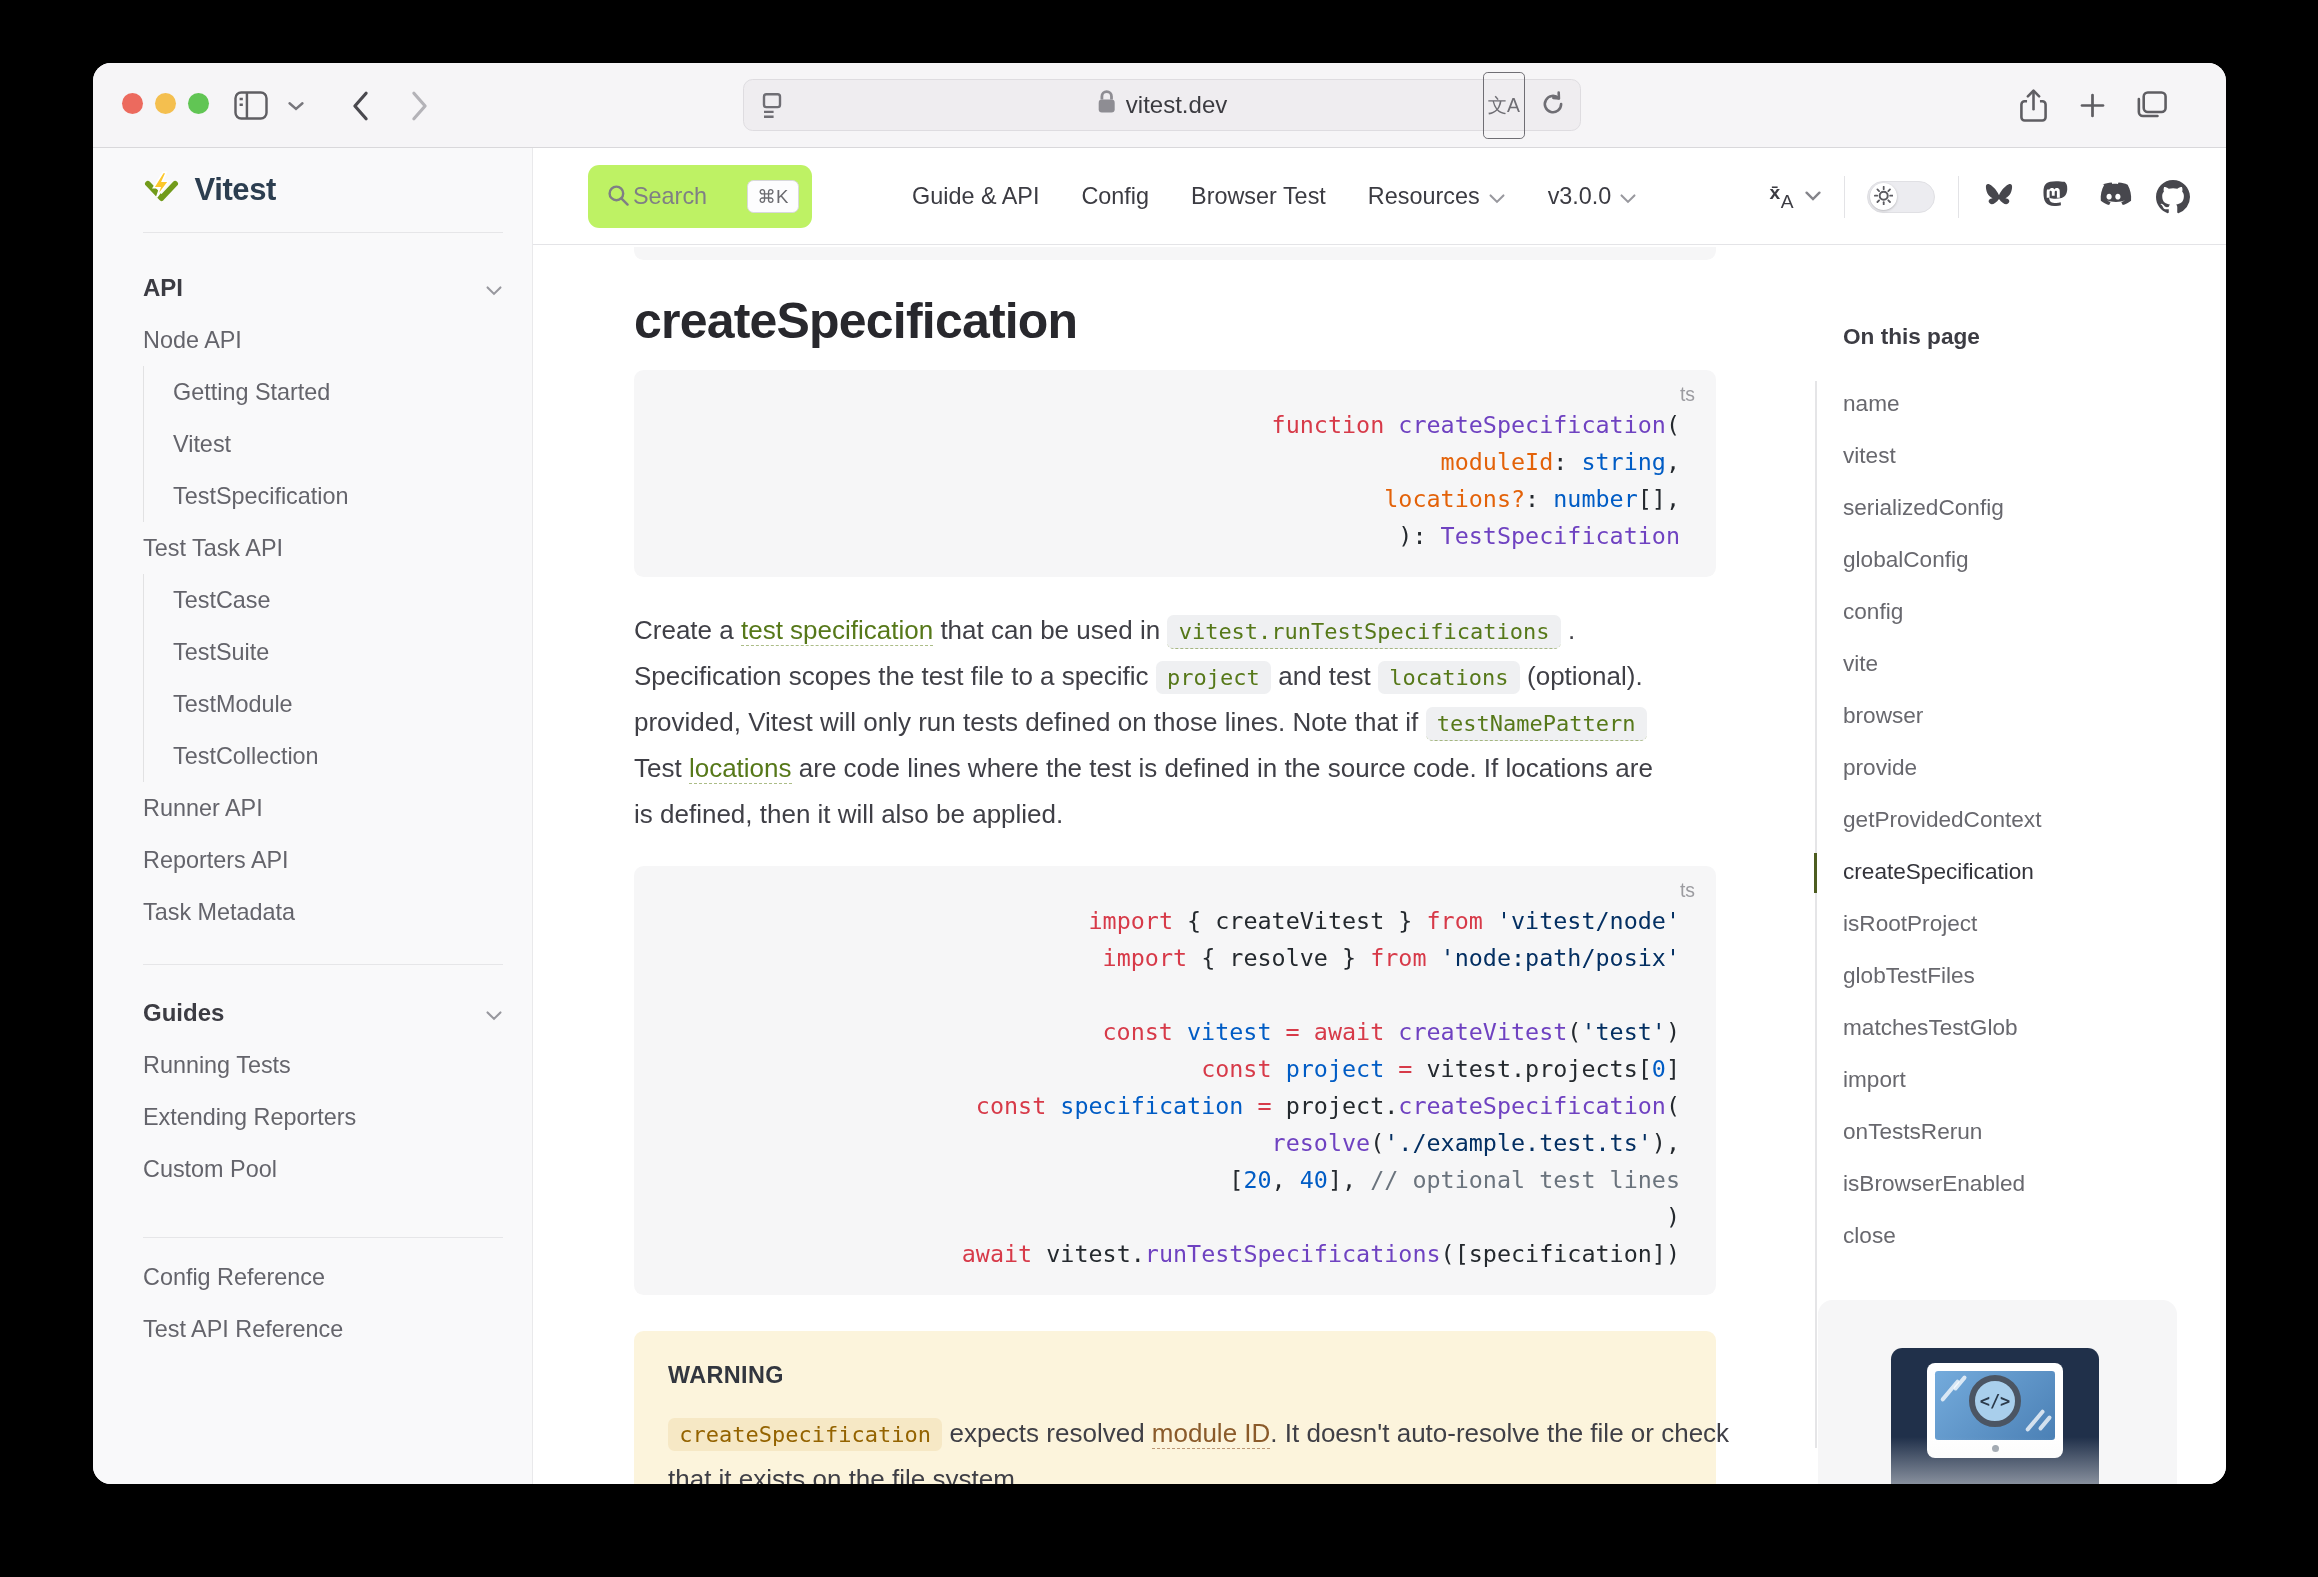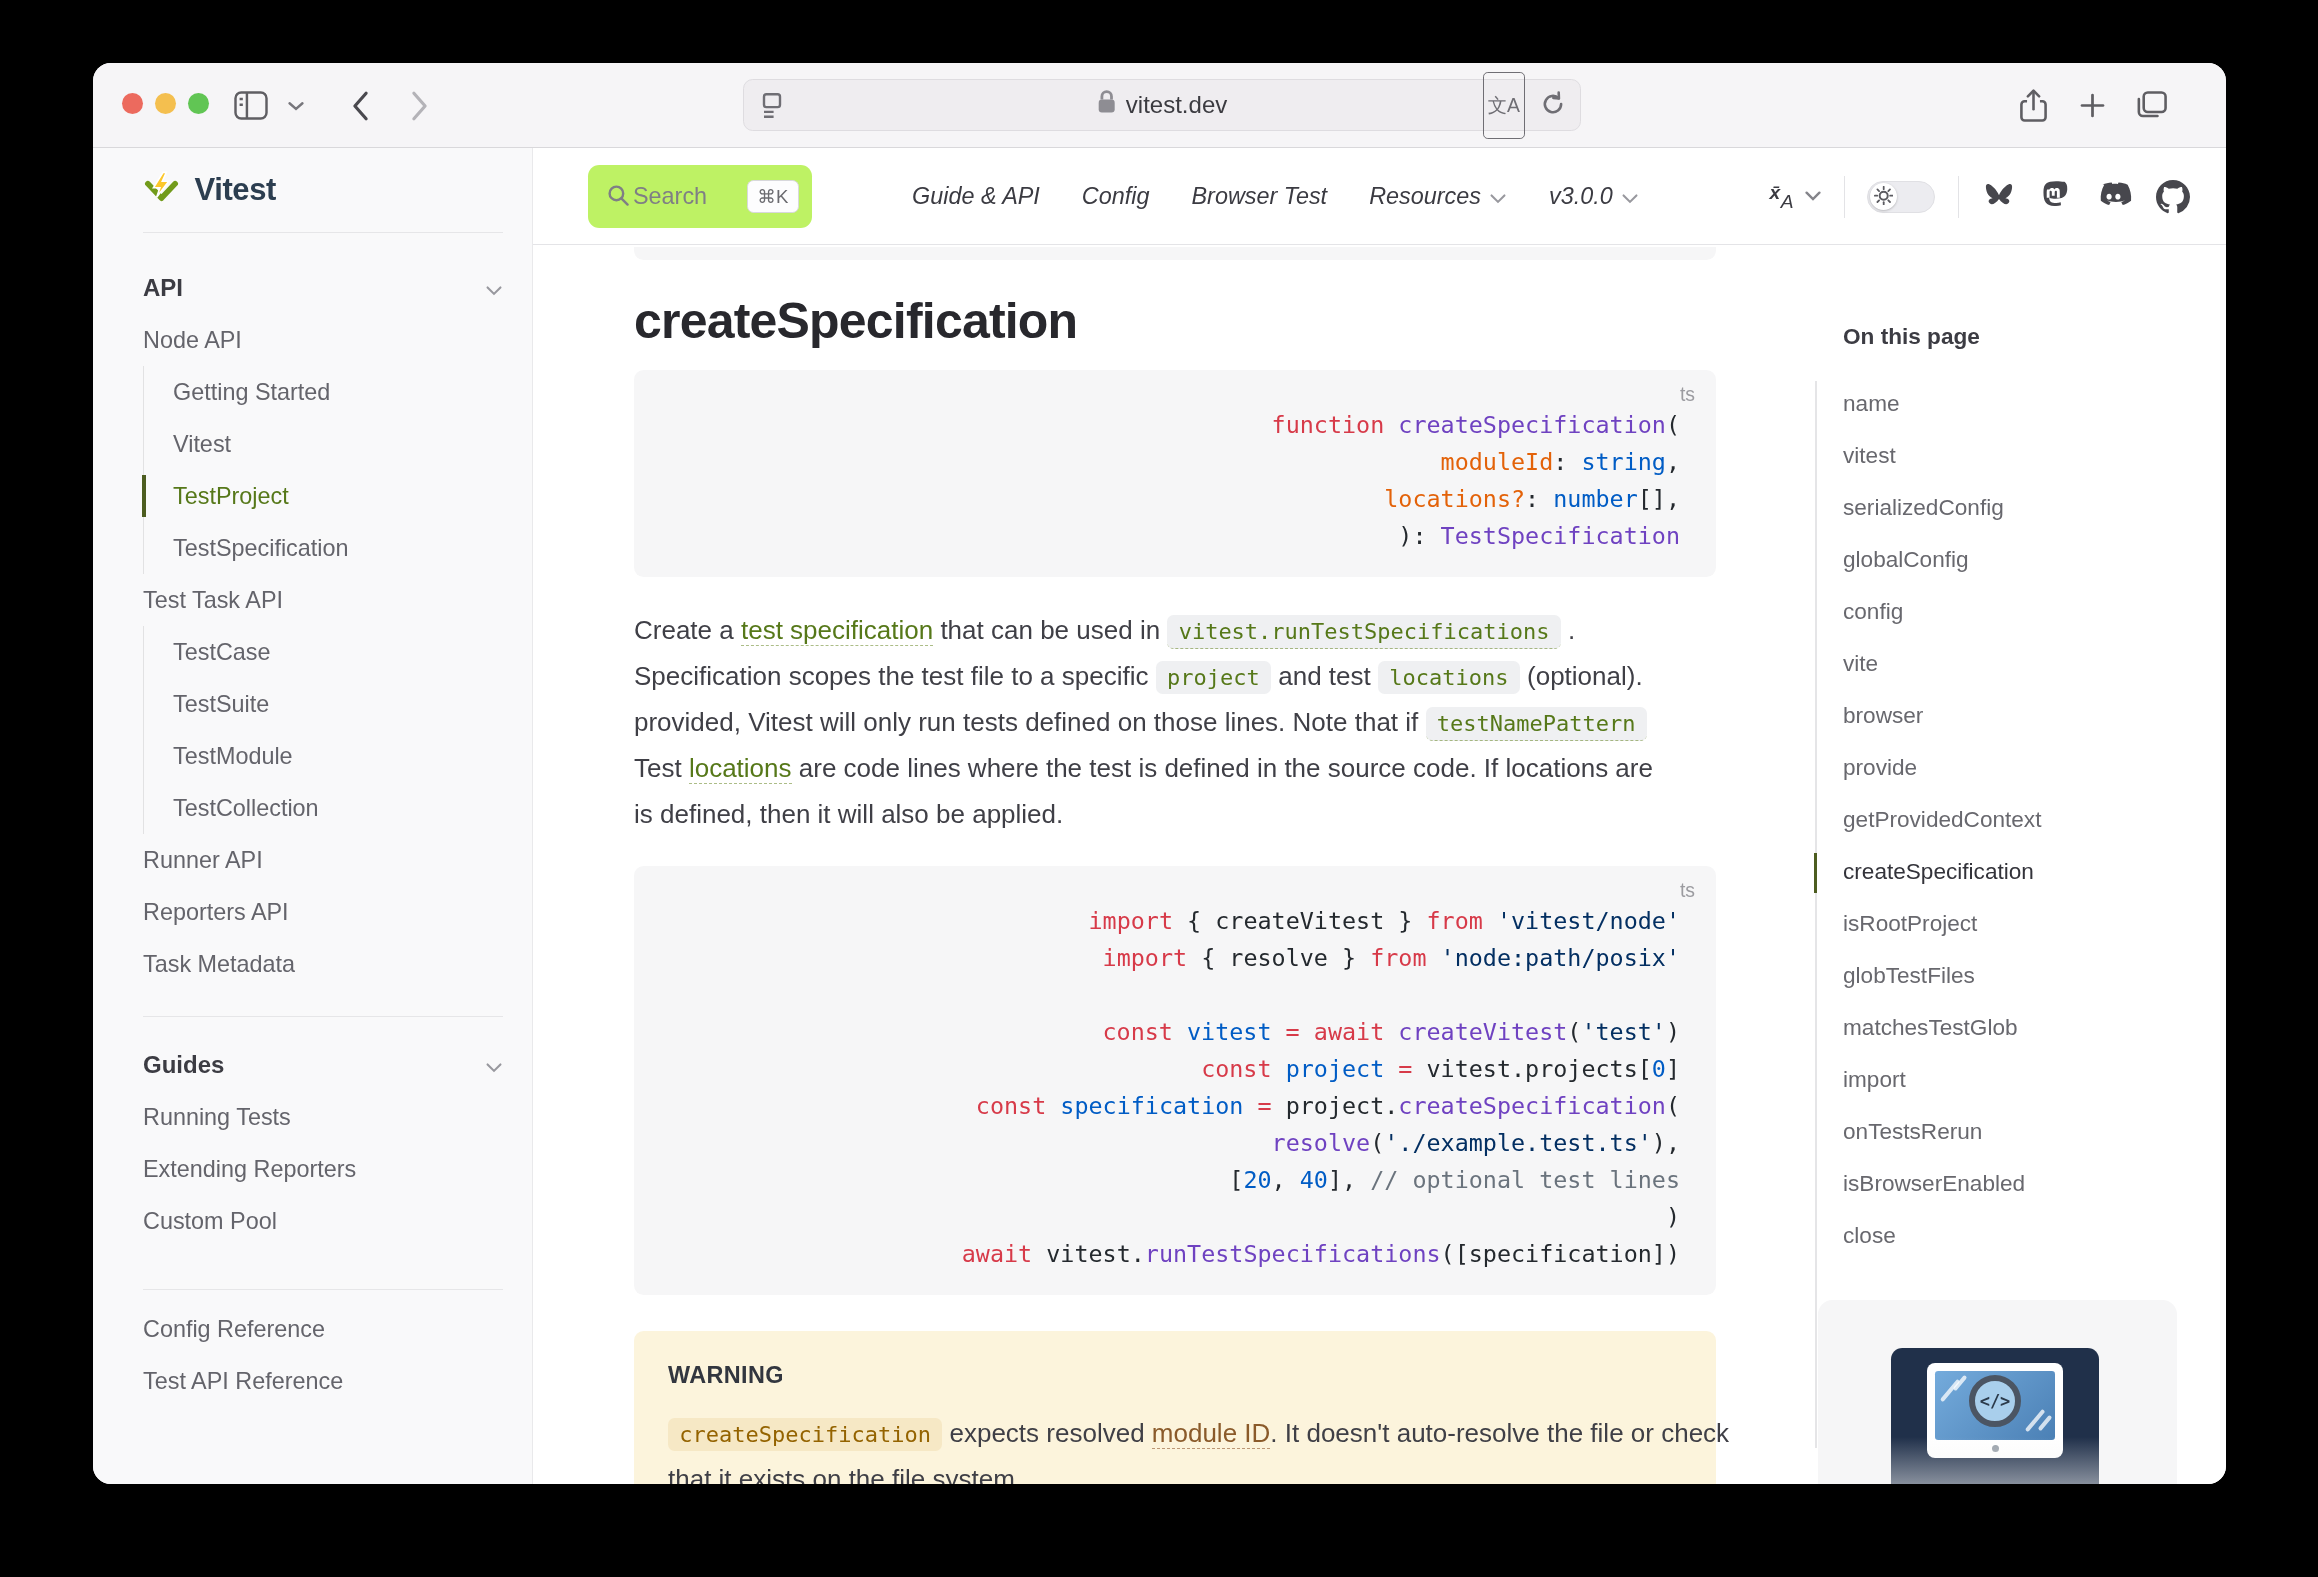--- a/index.html
+++ b/index.html
@@ -45,21 +45,21 @@
     background:#fff; border-bottom:0.8px solid #e4e4e7; }
   .searchbox { position:absolute; left:55px; top:17px; width:224px; height:63px;
     background:#bef264; border-radius:11.3px; display:flex; align-items:center;
     padding:0 13px 0 18px; gap:3px; cursor:pointer;justify-content:center; }
   .searchbox .s-label { font-size:23.4px; color:#7f7f85; flex:1; }
   .kbd { background:#fdfdfe; border:0.8px solid #d8d8dc; border-radius:6.5px;
     font-size:18.6px; color:#6b6b70; padding:4.8px 9.7px; }
   .navlinks { position:absolute; left:379px; top:0; height:97px; display:flex;
     align-items:center; gap:42px; }
   .navlink { display:flex; align-items:center; gap:8px; font-size:23.4px; font-weight:500;
-    color:#3b3b42; cursor:pointer; white-space:nowrap;font-style:italic; }
+    color:#3b3b42; cursor:pointer; white-space:nowrap; }
   .nav-right { position:absolute; right:36px; top:0; height:97px; display:flex;
     align-items:center; gap:22.6px; }
   .vdiv { width:0.8px; height:42px; background:#e3e3e6; }
   .toggle { width:68px; height:32px; border-radius:18px; background:#ececf0;
     border:0.8px solid #e0e0e4; position:relative; cursor:pointer; }
   .knob { position:absolute; left:1.6px; top:1.6px; width:27.4px; height:27.4px; background:#fff;
     border-radius:50%; box-shadow:0 0.8px 2.4px rgba(0,0,0,.25); display:flex;
     align-items:center; justify-content:center; color:#5b5b60; }
   .soc { color:#47474d; cursor:pointer; display:flex; }
 
@@ -229,21 +229,20 @@
           <div class="side-title">
             <span>API</span>
             <span class="chev"><svg width="18" height="11.3" viewBox="0 0 22 14">
                 <polyline points="3,3 11,11 19,3" fill="none" stroke="#98989e" stroke-width="2.6" stroke-linecap="round"></polyline>
               </svg></span>
           </div>
           <div class="side-item">Node API</div>
           <div class="side-children">
             <div class="side-item">Getting Started</div>
             <div class="side-item">Vitest</div>
-            <div class="side-item active">TestProject</div>
             <div class="side-item">TestSpecification</div>
           </div>
           <div class="side-item">Test Task API</div>
           <div class="side-children">
             <div class="side-item">TestCase</div>
             <div class="side-item">TestSuite</div>
             <div class="side-item">TestModule</div>
             <div class="side-item">TestCollection</div>
           </div>
           <div class="side-item">Runner API</div>

